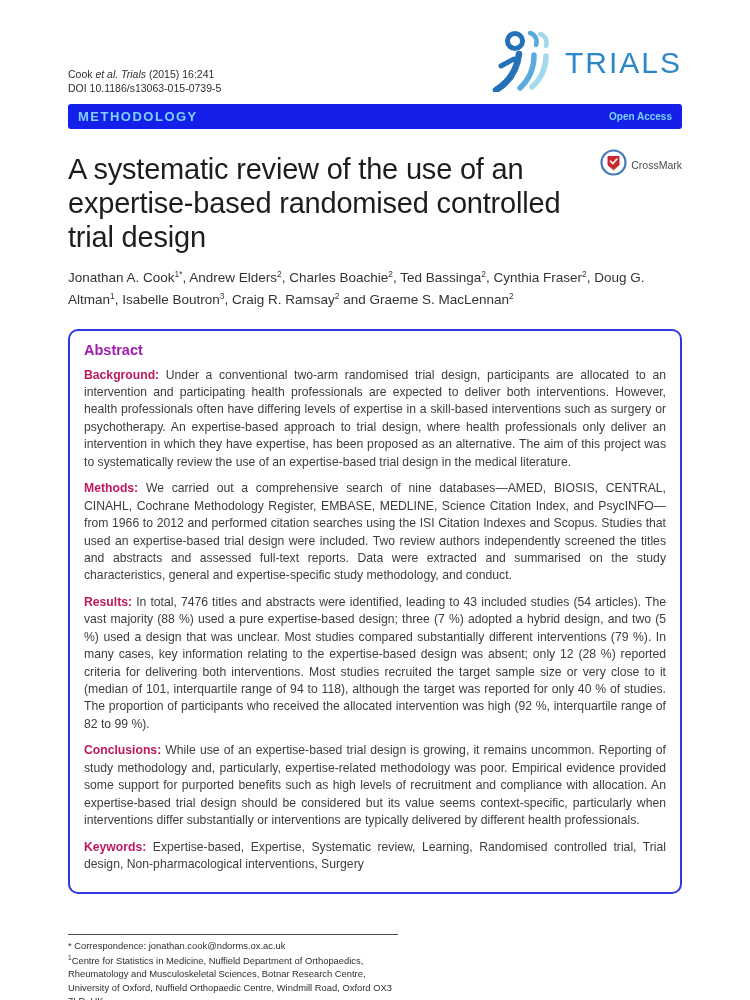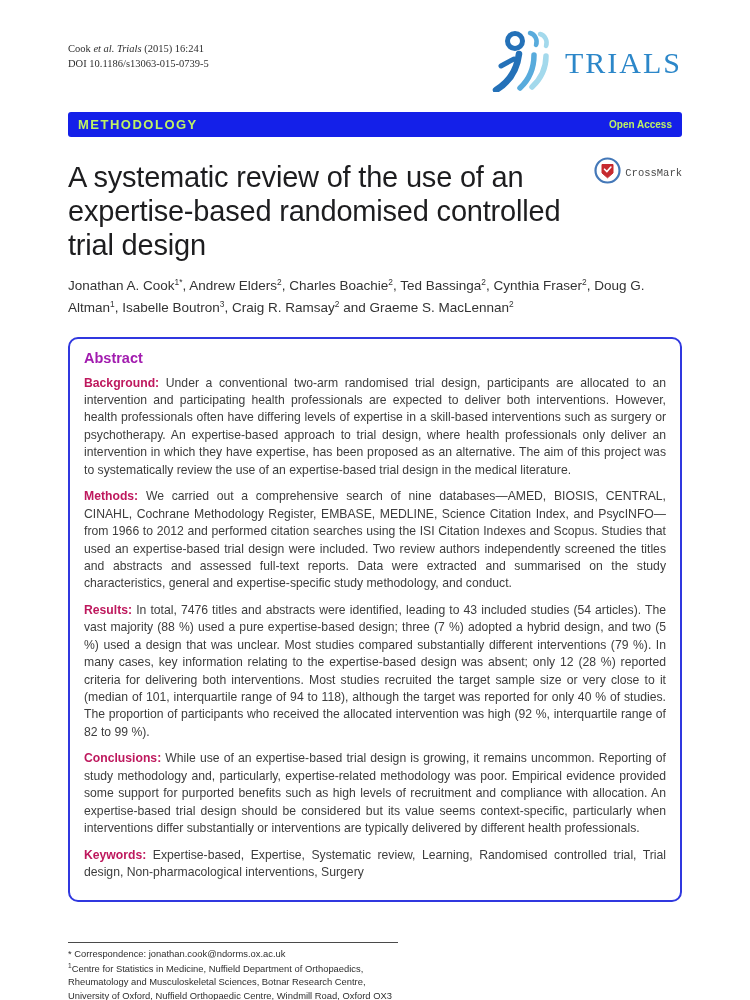--- a/index.html
+++ b/index.html
@@ -3,35 +3,35 @@
 <meta charset="utf-8">
 <style>
   * { margin:0; padding:0; box-sizing:border-box; }
   html,body { background:#ffffff; }
   body { font-family:"Liberation Sans", sans-serif; }
   .page {
     position:relative; width:750px; height:1000px; overflow:hidden;
     background:#ffffff; padding:36px 68px 0 68px;
   }
   
-  .header { display:flex; justify-content:space-between; align-items:flex-start;font-family:Liberation Serif, serif; }
+  .header { display:flex; justify-content:space-between; align-items:flex-end; }
   .citation { font-size:10.5px; line-height:1.4; color:#2e2e2e; padding-top:6px; }
   .journal-logo { display:flex; align-items:center; gap:3px; margin-top:-6px; }
   .journal-logo .trials-text { font-size:30px; letter-spacing:2px; color:#2c87c9; }
   
   .banner {
-    margin-top:16px; background:#1420e9; border-radius:3px; color:#bef264;
+    margin-top:8px; background:#1420e9; border-radius:3px; color:#7dd3fc;
     display:flex; justify-content:space-between; align-items:center;
     padding:4px 10px; height:25px;
   }
   .banner .left { font-weight:bold; font-size:13px; letter-spacing:1.5px; }
   .banner .right { font-weight:bold; font-size:10px; }
   
   .title-wrap { position:relative; margin-top:24px; }
-  .crossmark { position:absolute; right:0; top:-4px; display:flex; align-items:center; gap:4px; cursor:pointer;font-family:Liberation Mono, monospace; }
+  .crossmark { position:absolute; right:0; top:-4px; display:flex; align-items:center; gap:4px; cursor:pointer; }
   .crossmark .cm-label { font-size:10.5px; color:#4a4a4a; }
   .article-title { font-size:29px; line-height:1.17; color:#1d1d1f; font-weight:normal; letter-spacing:-0.2px; }
   .authors { margin-top:13px; font-size:13.5px; line-height:1.55; color:#333333; width:608px; }
   .authors sup { font-size:0.62em; }
   
   .abstract-box { margin-top:18px; border:2px solid #3038df; border-radius:10px; padding:10px 14px 11px 14px; }
   .abstract-heading { font-size:14.5px; font-weight:bold; color:#a21caf; margin:1px 0 9px 0; }
   .abs-section { font-size:12.2px; line-height:1.43; color:#3d3d3d; text-align:justify; margin-bottom:9px; }
   .abs-section:last-child { margin-bottom:8px; }
   .abs-label { font-weight:bold; color:#be185d; }

